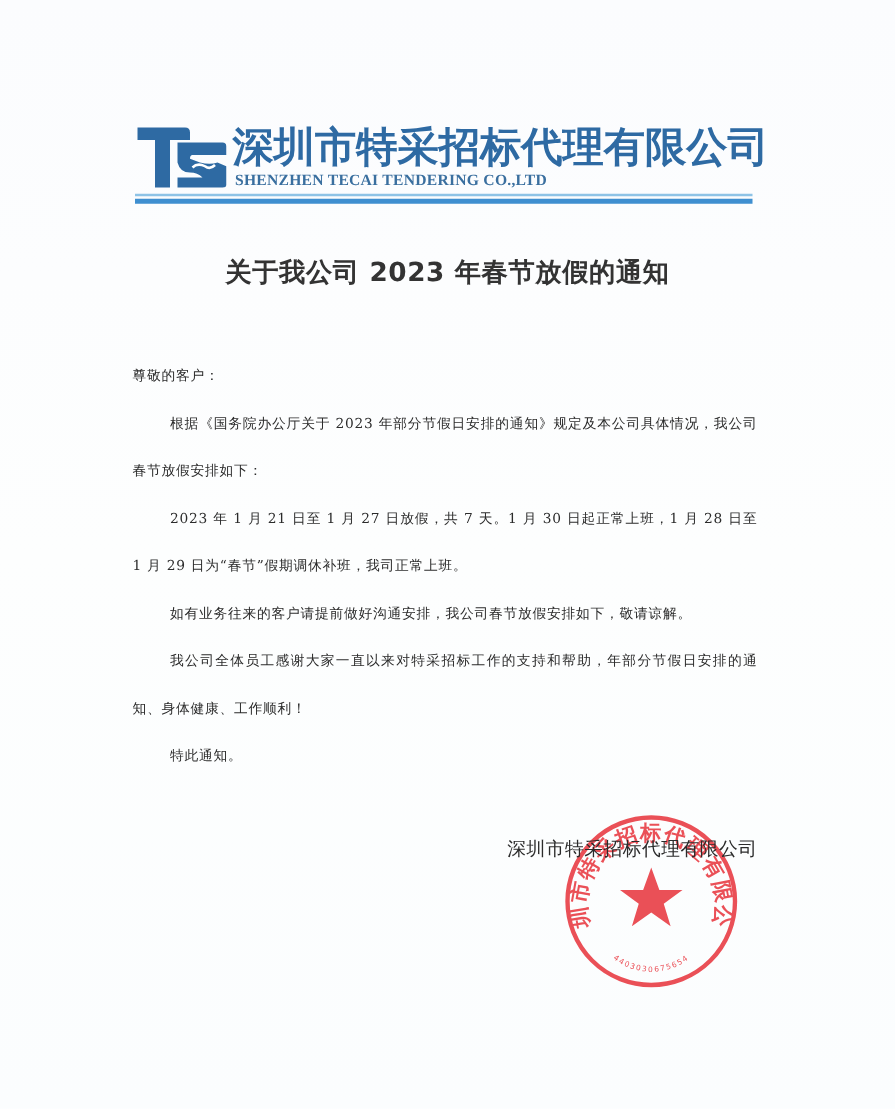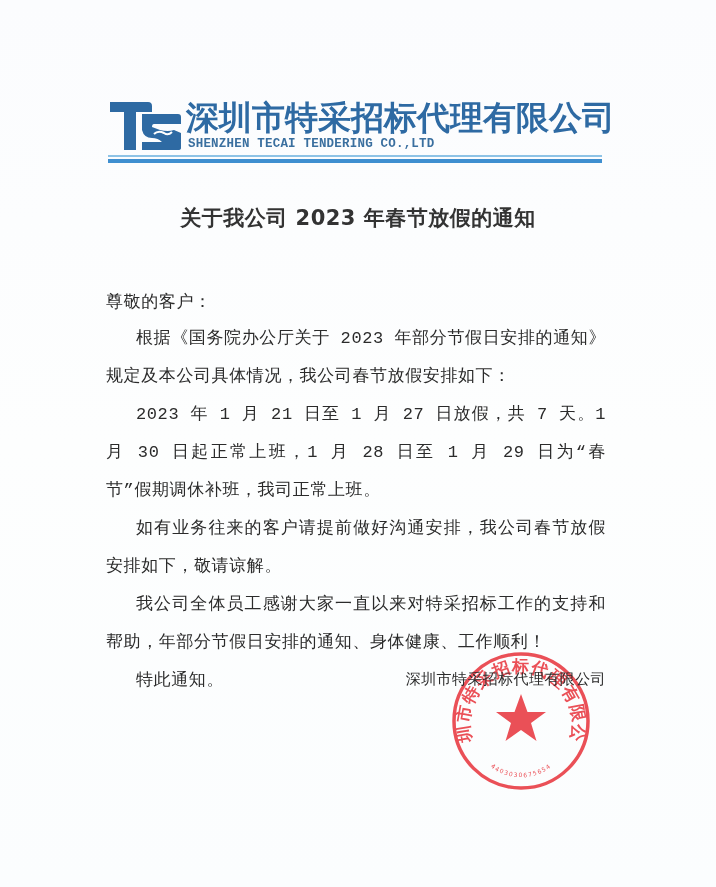--- a/index.html
+++ b/index.html
@@ -24,21 +24,21 @@
       position: absolute; left: 0; top: 4px; width: 74px; height: 52px;
     }
     .company-cn {
       position: absolute; left: 78px; top: 0px;
       font-family: "DejaVu Sans", "Liberation Sans", sans-serif;
       font-size: 33px; font-weight: bold; color: #2e6aa3;
       letter-spacing: 0px; white-space: nowrap; line-height: 44px;
     }
     .company-en {
       position: absolute; left: 80px; top: 41px;
-      font-family: Liberation Mono, monospace;
+      font-family: Liberation Serif, serif;
       font-size: 12.5px; font-weight: bold; color: #3a6f9f;
       white-space: nowrap; letter-spacing: 0.2px;
     }
     .rule-thin {
       position: absolute; left: 0; top: 59px; width: 494px; height: 2px;
       background: #8ec3e6;
     }
     .rule-thick {
       position: absolute; left: 0; top: 63px; width: 494px; height: 4px;
       background: #3f8fd0;
@@ -47,24 +47,24 @@
     .doc-title {
       position: absolute; left: 0; width: 716px; top: 204px;
       text-align: center;
       font-family: "DejaVu Sans", "Liberation Sans", sans-serif;
       font-size: 21px; font-weight: bold; color: #333;
       letter-spacing: 0.5px;
     }
     
     .body {
       position: absolute; left: 106px; top: 282px; width: 500px;
-      font-size: 17px; line-height: 38px; color: #2b2b2b;
+      font-size: 11px; line-height: 38px; color: #2b2b2b;
       letter-spacing: 0.6px;
     }
-    .para { text-indent: 30px; text-align: justify; font-family: Liberation Mono, monospace; }
+    .para { text-indent: 30px; text-align: justify; }
     .greeting { text-indent: 0; }
     
     .signature {
       position: absolute; right: 110px; top: 660px;
       text-align: right; font-size: 15px; line-height: 38px; color: #2b2b2b;
       letter-spacing: 0.4px; z-index: 3;
     }
     
     .stamp {
       position: absolute; left: 450px; top: 650px; width: 142px; height: 142px;

